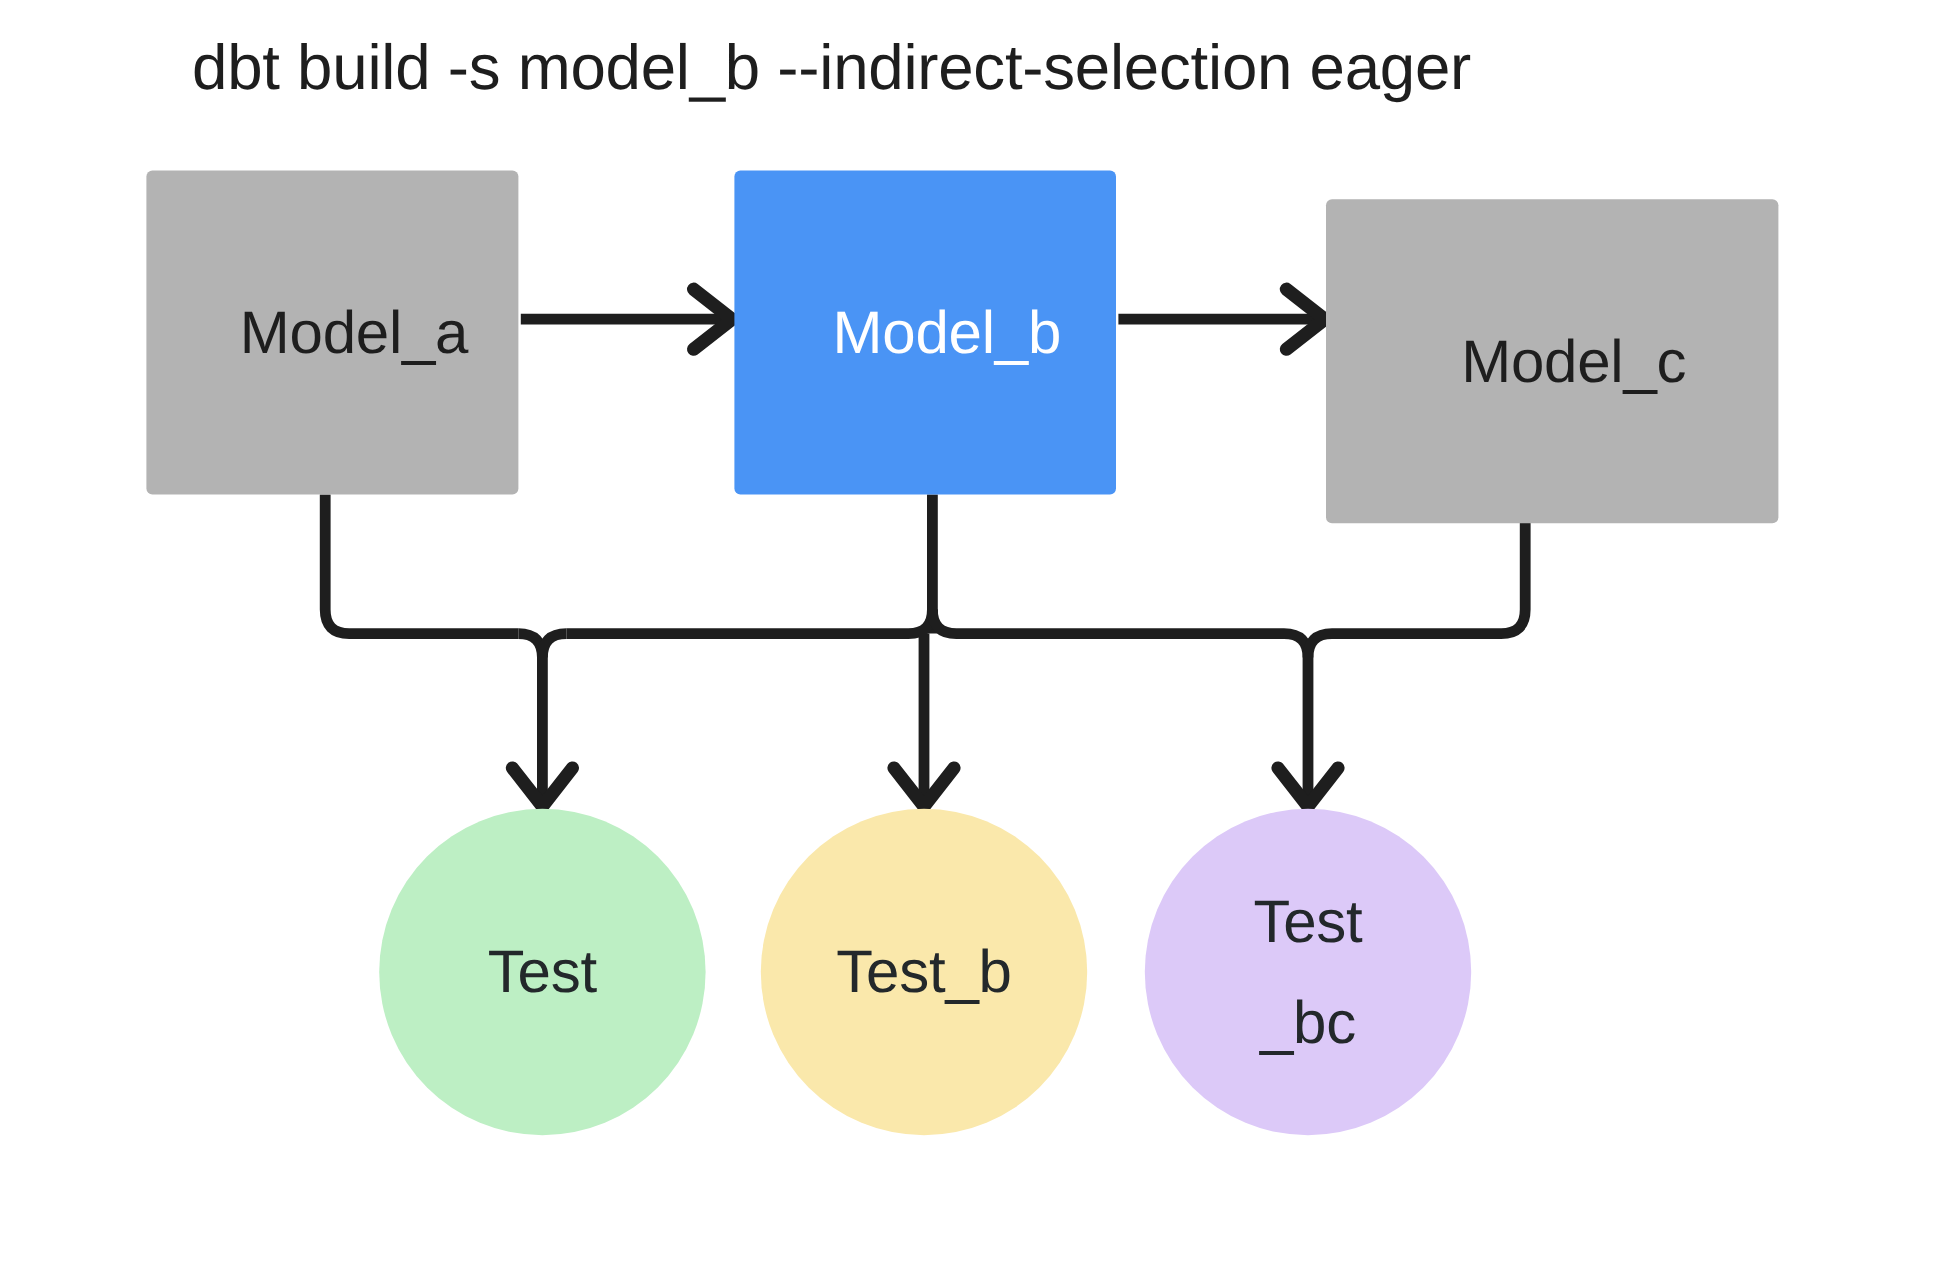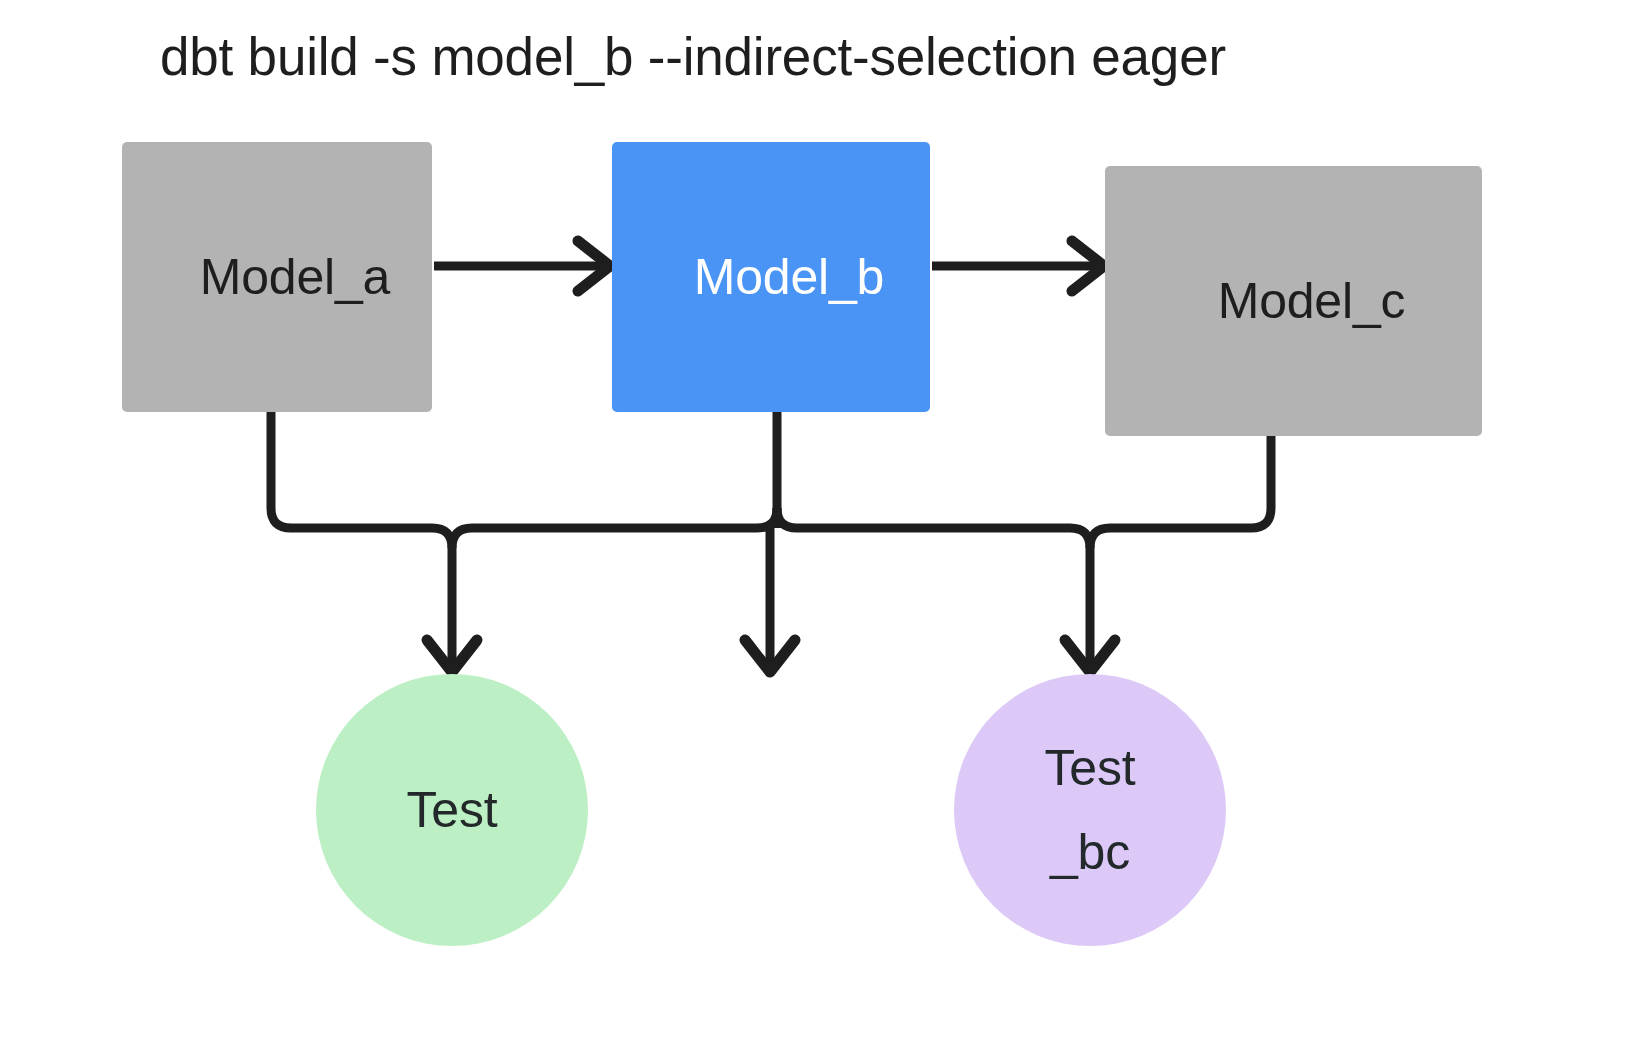--- a/index.html
+++ b/index.html
@@ -148,19 +148,22 @@
   </div>
 
   <div id="node-model-c" class="model-node gray">
     <span>Model_c</span>
   </div>
 
   <div id="node-test-ab" class="test-node">
     <span class="tline">Test</span>
   </div>
 
+  <div id="node-test-b" class="test-node">
+    <span class="tline">Test_b</span>
+  </div>
 
   <div id="node-test-bc" class="test-node">
     <span class="tline">Test</span>
     <span class="tline">_bc</span>
   </div>
 
 </div>
 
 </body></html>

